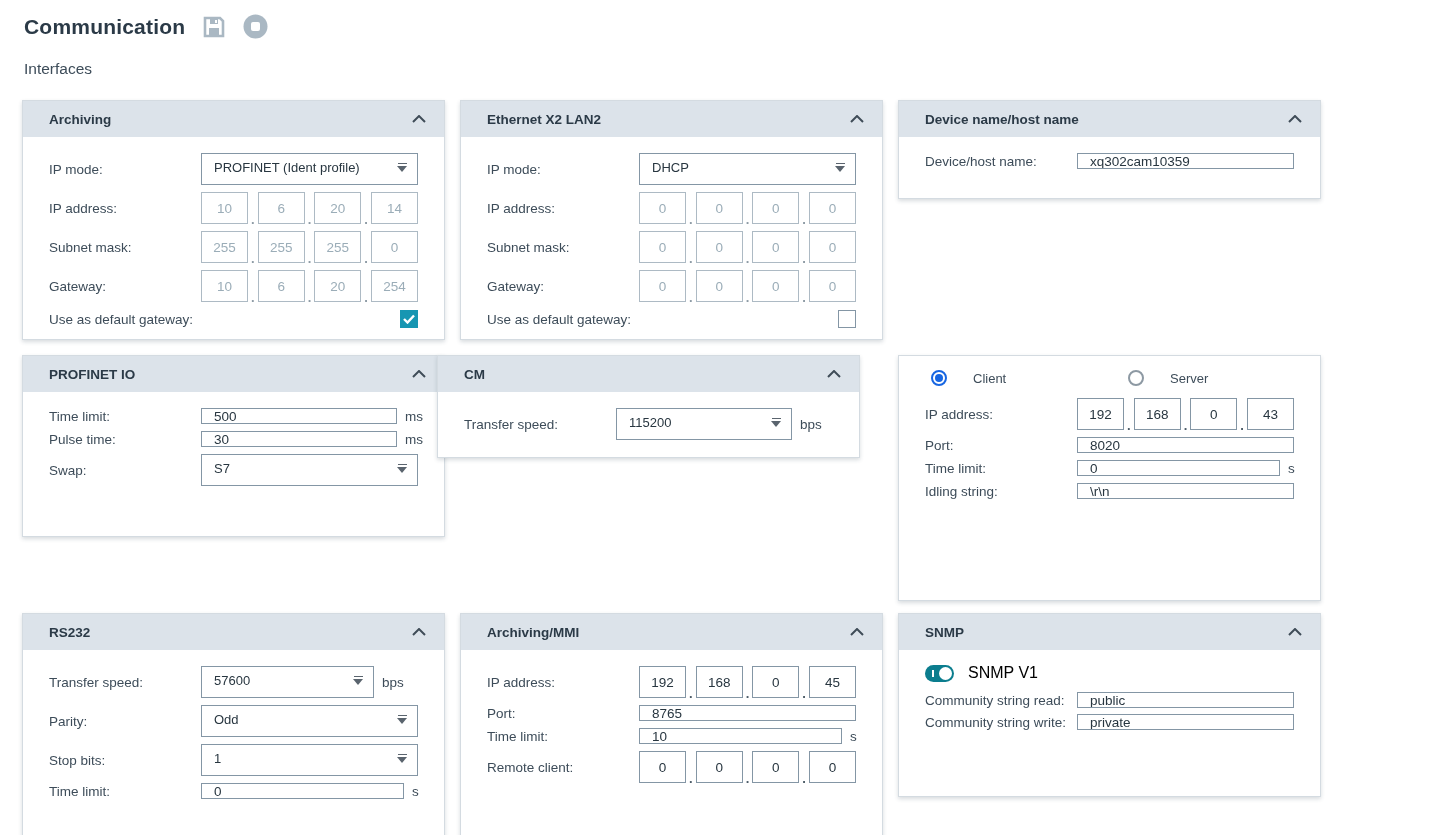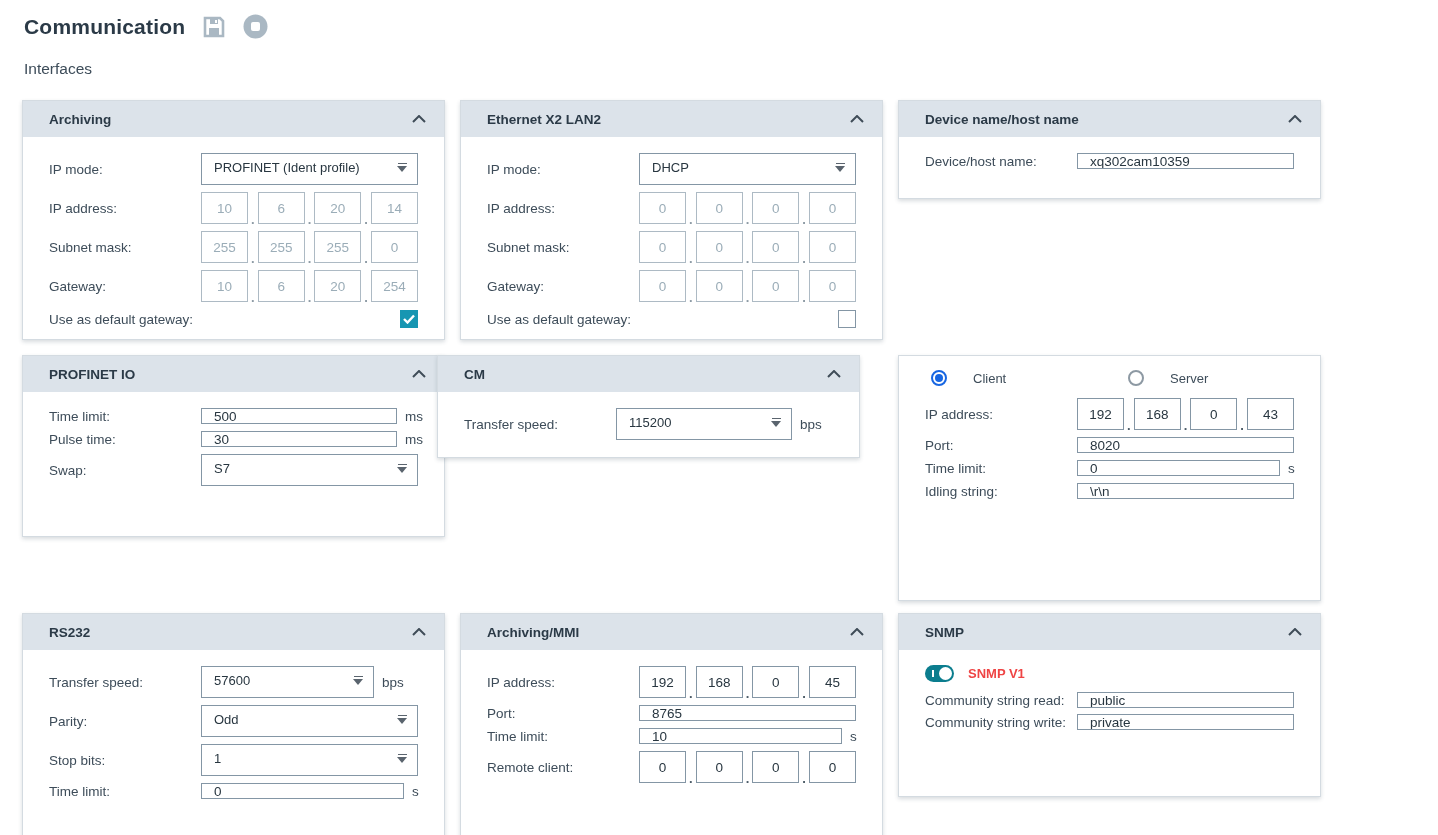--- a/index.html
+++ b/index.html
@@ -60,21 +60,21 @@
   .radio.selected::after { content:""; position:absolute; left:2px; top:2px; width:8px;
     height:8px; border-radius:50%; background:#1766e2; }
   .rlabel { font-size:13px; color:#3d4c59; margin-left:26px; }
   .rlabel.wide { width:155px; }
 
   .togglerow { display:flex; align-items:center; height:20px; margin-bottom:9px; }
   .toggle { width:29px; height:17px; border-radius:9px; background:#0b7d8e; position:relative; cursor:pointer; }
   .toggle::before { content:""; position:absolute; left:7px; top:5px; width:2px; height:7px; background:#fff; }
   .toggle::after { content:""; position:absolute; right:2px; top:2px; width:13px; height:13px;
     border-radius:50%; background:#fff; }
-  .tlabel { font-size:13px; color:#ef4444; margin-left:14px;font-weight:bold; }
+  .tlabel { font-size:16px; color:#000000; margin-left:14px; }
 
   .snmprow { margin-bottom:6px; }
   .snmp-cbrow { margin:0 0 5px 0; }
 </style>
 </head>
 <body>
 
 <div class="stage">
 
   <div class="page-head">

